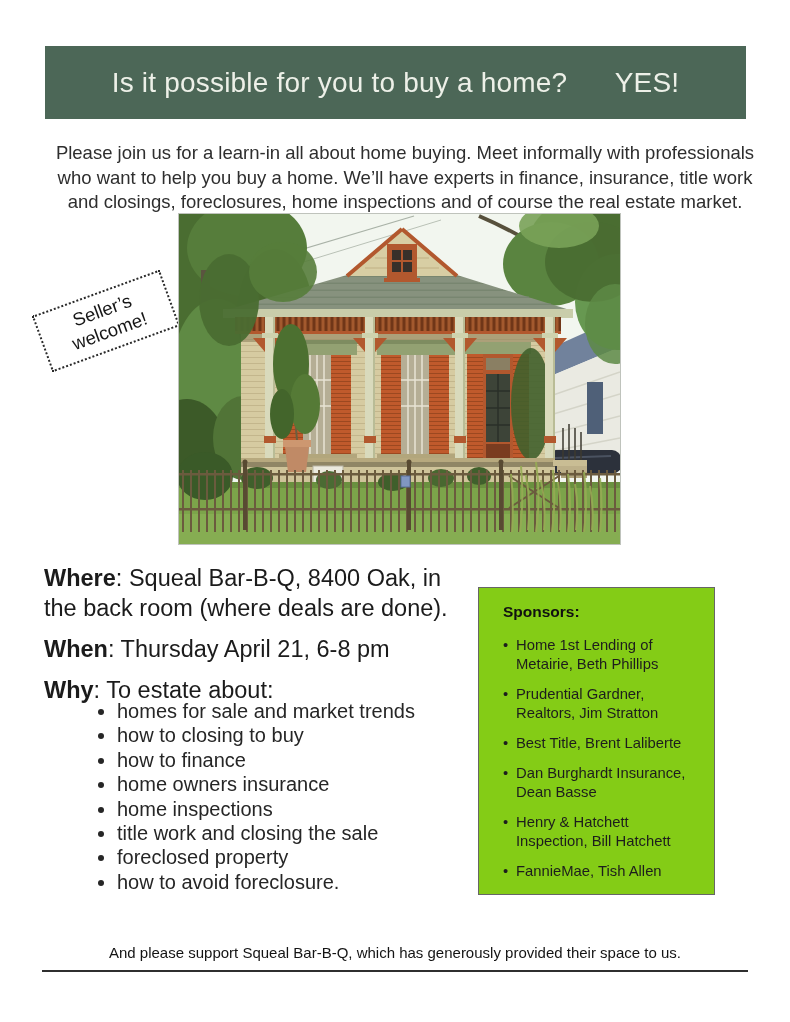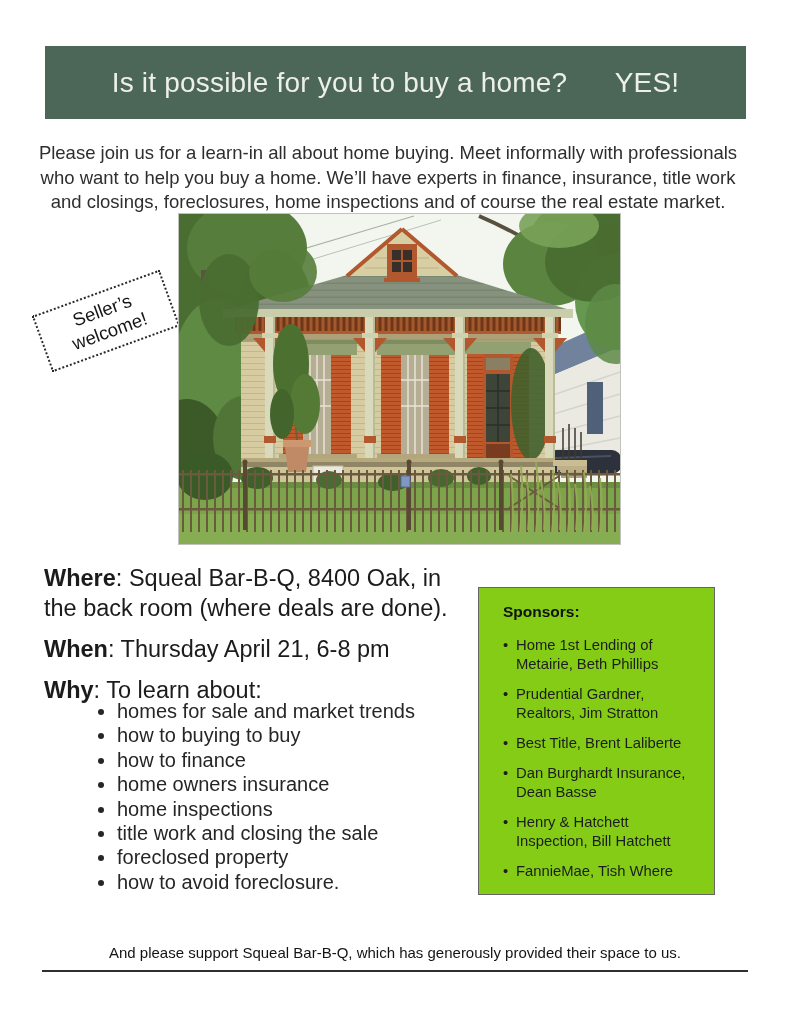--- a/index.html
+++ b/index.html
@@ -4,21 +4,21 @@
 <style>
   html,body{margin:0;padding:0;background:#ffffff;}
   #page{position:relative;width:790px;height:1022px;background:#ffffff;
         font-family:"Liberation Sans",sans-serif;overflow:hidden;}
 
   .banner{position:absolute;left:45px;top:46px;width:701px;height:73px;
           display:flex;flex-direction:column;justify-content:center;
           text-align:center;font-size:28px;line-height:35px;letter-spacing:.2px;}
   .banner-line{white-space:pre-wrap;}
 
-  .intro{position:absolute;left:32px;top:141px;width:712px;margin:0;
+  .intro{position:absolute;left:49px;top:141px;width:712px;margin:0;
          text-align:center;font-size:18.5px;line-height:24.5px;color:#2e2e2e;}
 
   .note{position:absolute;left:38px;top:291px;width:132px;height:56px;
         border:2px dotted #2a2a2a;transform:rotate(-20deg);
         display:flex;flex-direction:column;justify-content:center;
         text-align:center;font-size:18.5px;line-height:22px;color:#161616;}
 
   .photo{position:absolute;left:178px;top:213px;width:441px;height:330px;
          border:1px solid #bfc3bc;background:#f1f5ef;}
   .photo svg{display:block;}
@@ -247,42 +247,42 @@
       <ellipse cx="104" cy="58" rx="34" ry="30" fill="#567d3b" opacity="0.9"></ellipse>
       <ellipse cx="414" cy="48" rx="48" ry="40" fill="#4a6d31" opacity="0.95"></ellipse>
       <ellipse cx="436" cy="110" rx="30" ry="40" fill="#5d8a45" opacity="0.85"></ellipse>
       <ellipse cx="380" cy="12" rx="40" ry="22" fill="#79a258" opacity="0.9"></ellipse>
     </svg>
   </div>
 
   <div class="details">
     <p class="dline"><b>Where</b><span>: Squeal Bar-B-Q, 8400 Oak, in the back room (where deals are done).</span></p>
     <p class="dline"><b>When</b><span>: Thursday April 21, 6-8 pm</span></p>
-    <p class="dline"><b>Why</b><span>: To learn about:</span></p>
+    <p class="dline"><b>Why</b><span>: To estate about:</span></p>
   </div>
 
   <ul class="topics">
     <li>homes for sale and market trends</li>
-    <li>how to buying to buy</li>
+    <li>how to closing to buy</li>
     <li>how to finance</li>
     <li>home owners insurance</li>
     <li>home inspections</li>
     <li>title work and closing the sale</li>
     <li>foreclosed property</li>
     <li>how to avoid foreclosure.</li>
   </ul>
 
   <div class="sponsors">
     <h3>Sponsors:</h3>
     <ul>
       <li>Home 1st Lending of Metairie, Beth Phillips</li>
       <li>Prudential Gardner, Realtors, Jim Stratton</li>
       <li>Best Title, Brent Laliberte</li>
       <li>Dan Burghardt Insurance, Dean Basse</li>
       <li>Henry &amp; Hatchett Inspection, Bill Hatchett</li>
-      <li>FannieMae, Tish Where</li>
+      <li>FannieMae, Tish Allen</li>
     </ul>
   </div>
 
   <p class="footer-text">And please support Squeal Bar-B-Q, which has generously provided their space to us.</p>
   <div class="footer-rule"></div>
 
 </div>
 
 </body></html>

